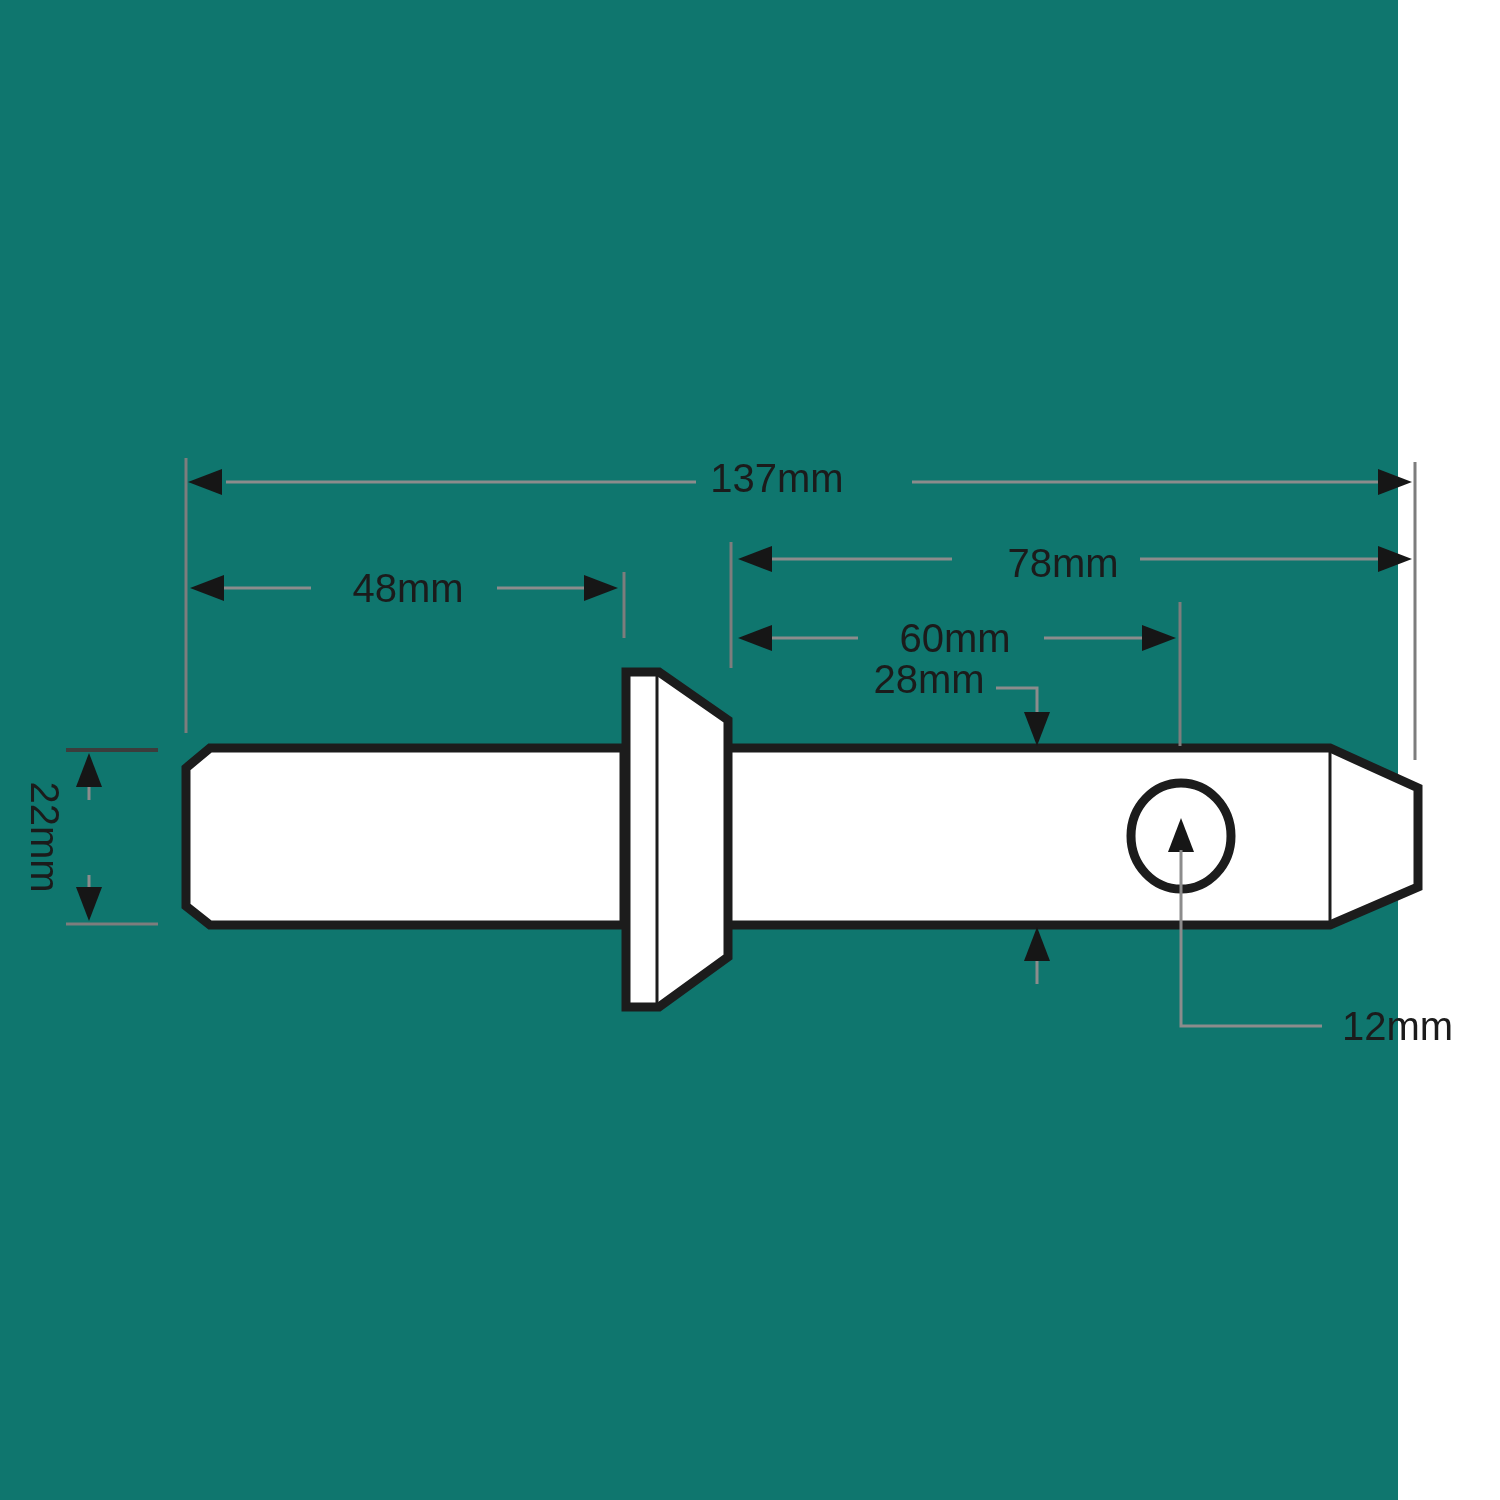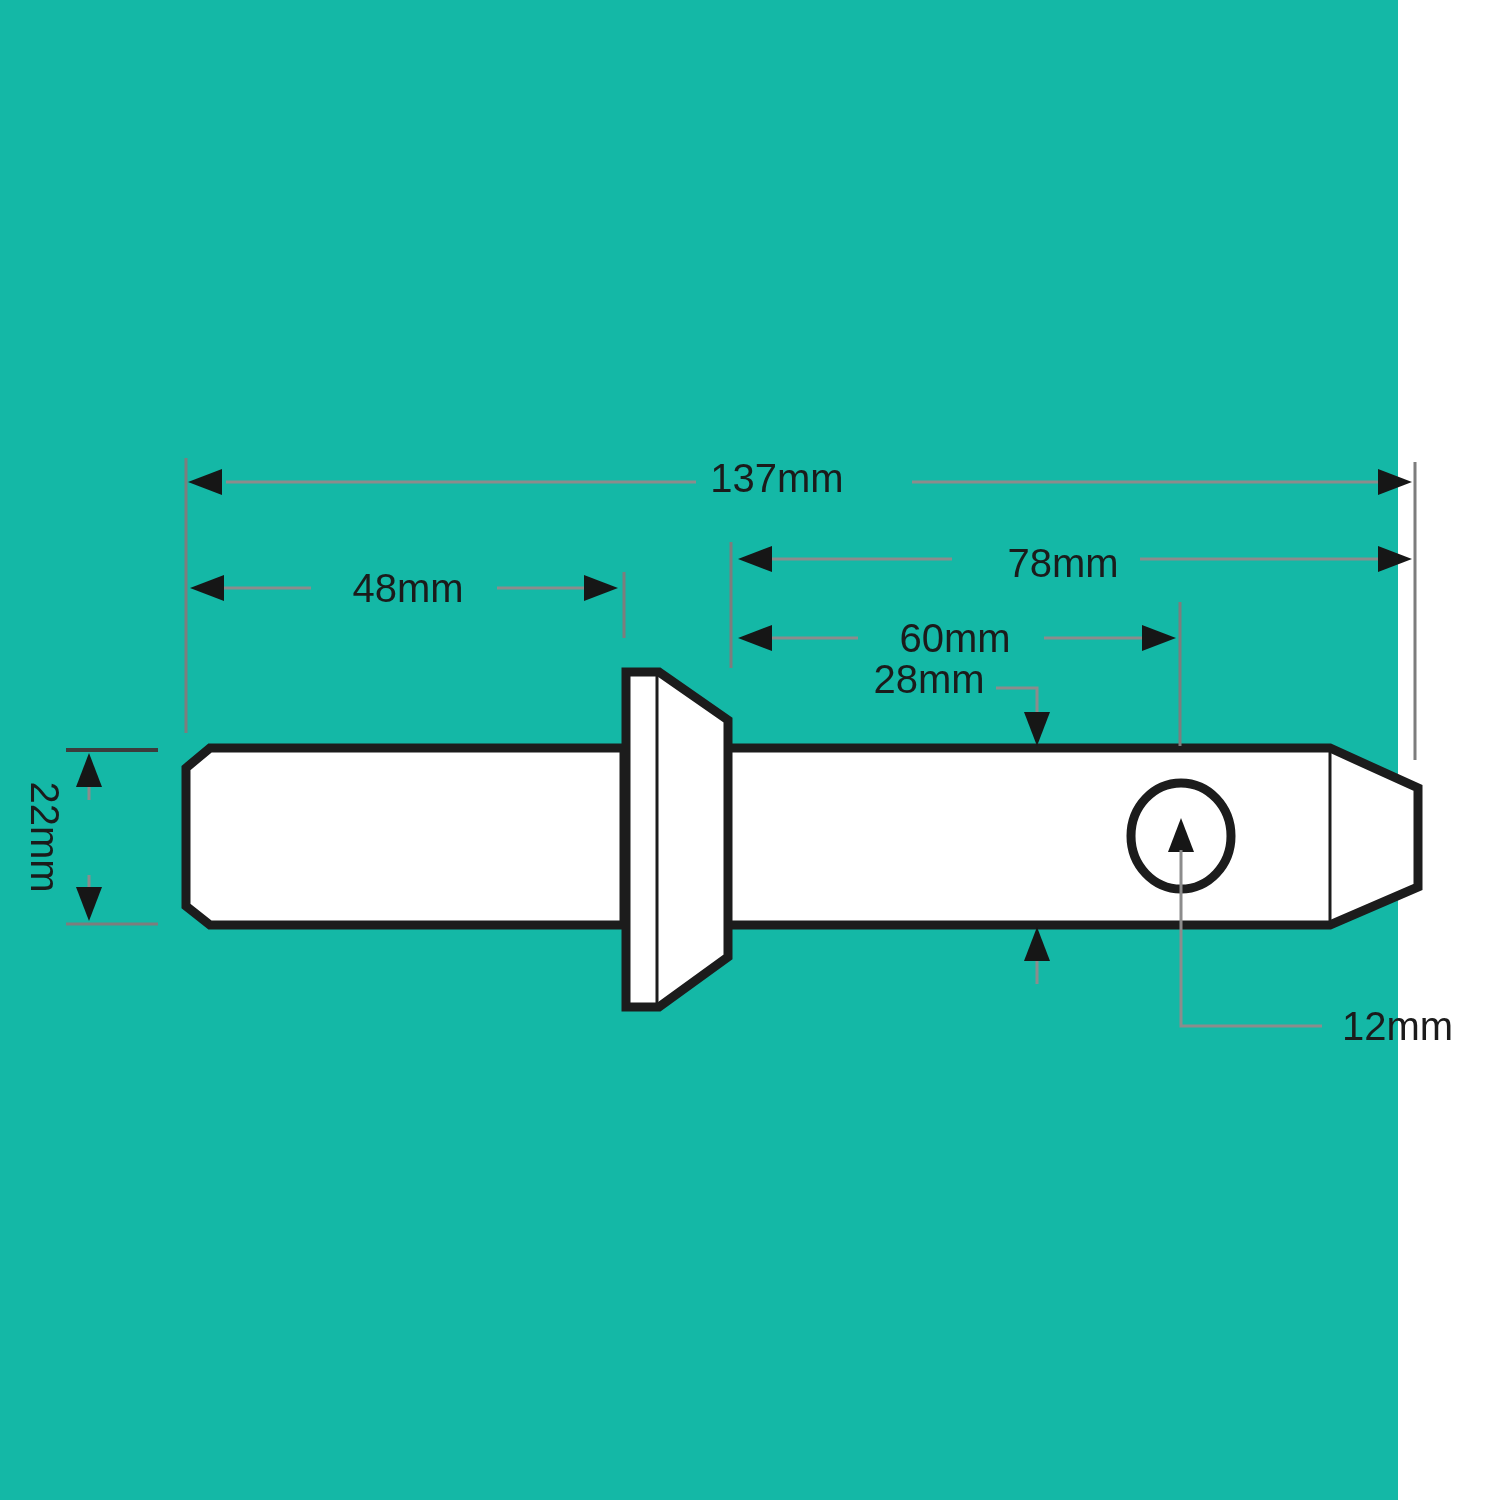--- a/index.html
+++ b/index.html
@@ -3,21 +3,21 @@
 <meta charset="utf-8">
 <style>
   html, body {
     margin: 0;
     padding: 0;
     background: #ffffff;
   }
   .stage {
     width: 1398px;
     height: 1500px;
-    background: #14b8a6;
+    background: #0f766e;
     position: relative;
   }
   svg { display: block; }
   .outline {
     fill: #ffffff;
     stroke: #1c1c1c;
     stroke-width: 9;
     stroke-linejoin: miter;
   }
   .edge {

